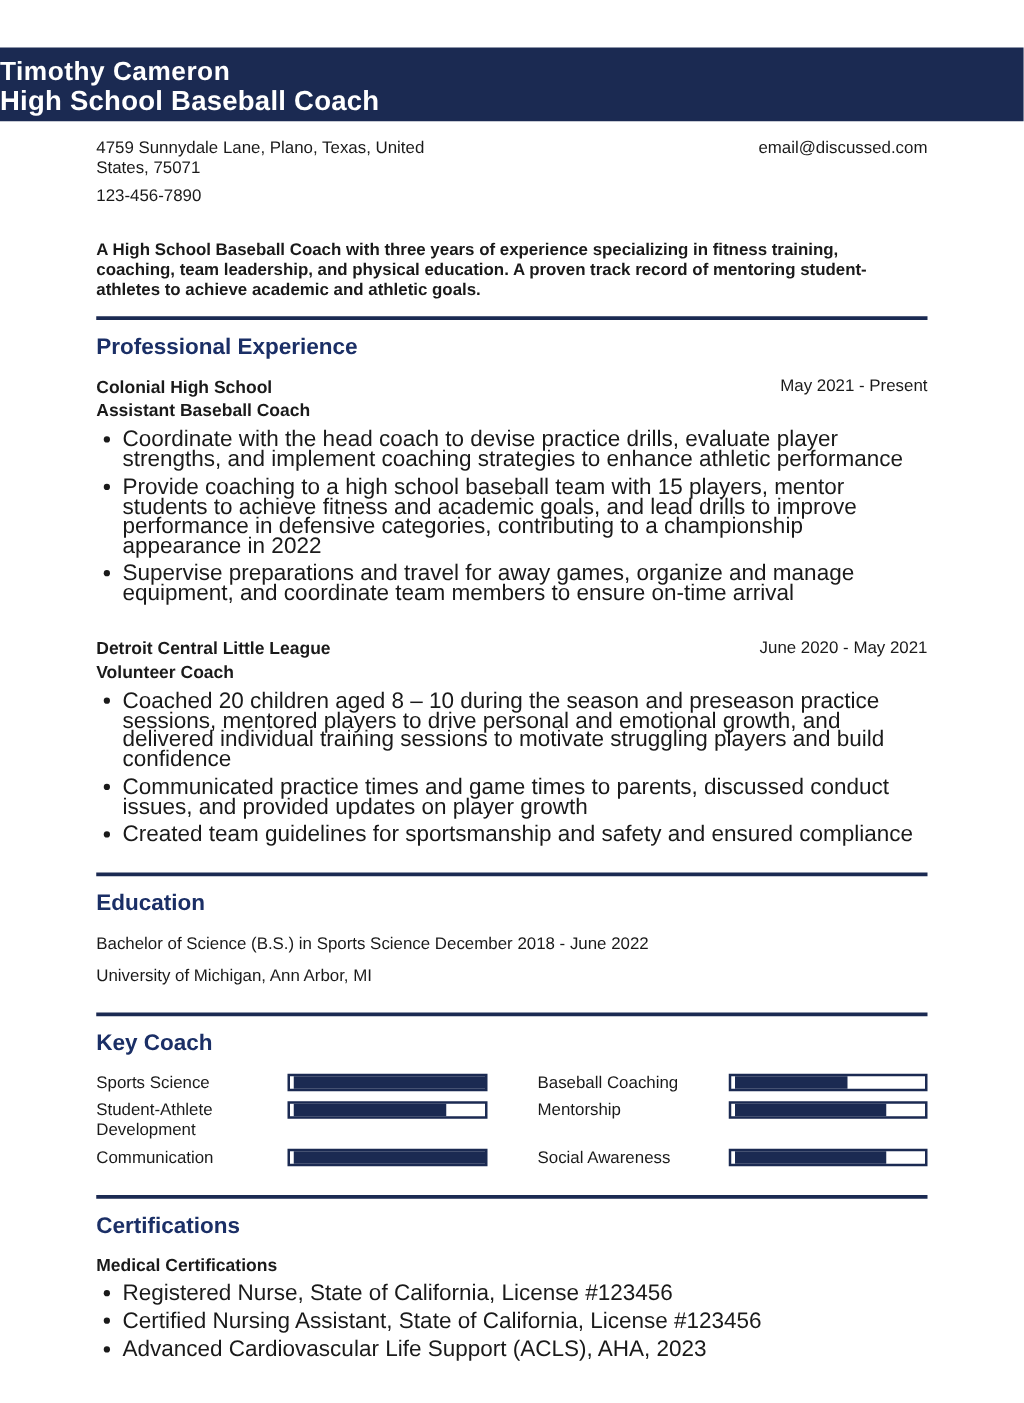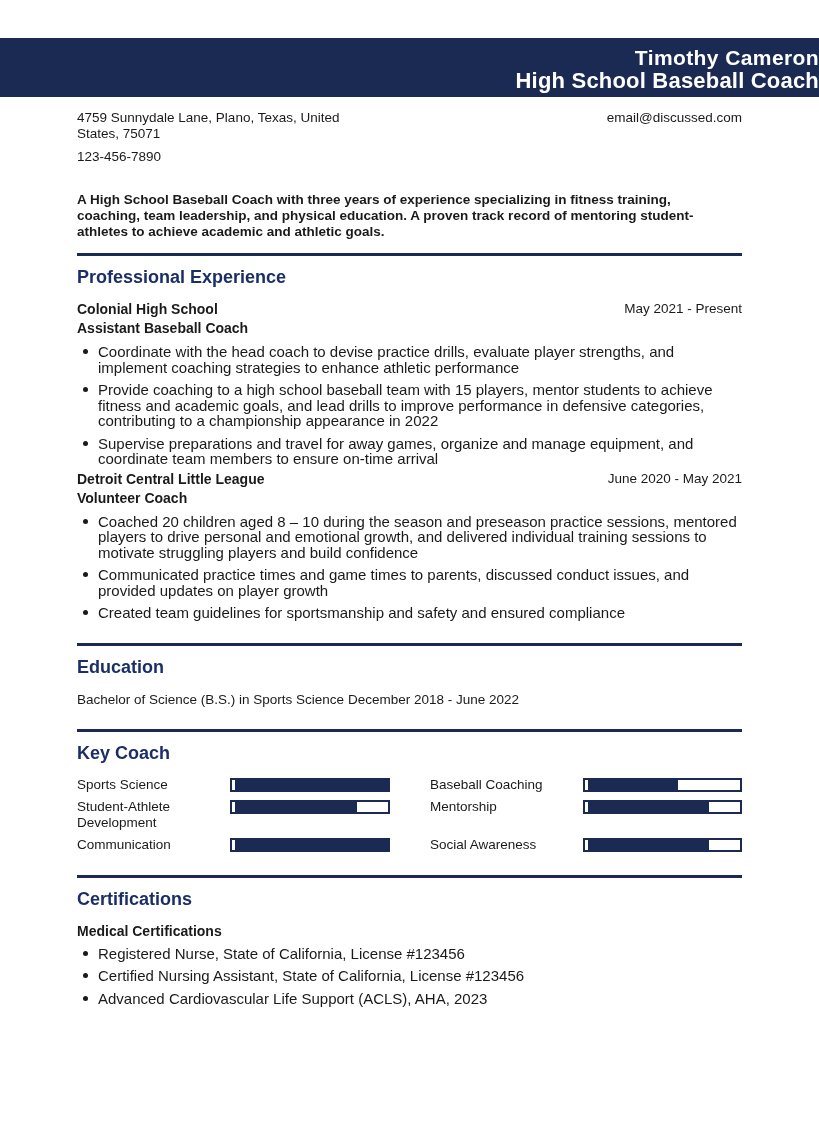--- a/index.html
+++ b/index.html
@@ -13,21 +13,21 @@
     background:#ffffff;
     font-family:"Liberation Sans",sans-serif;
     color:var(--ink);
     position:relative;
   }
   .band{
     margin-top:38px;
     height:59px;
     background:var(--navy);
     color:#ffffff;
-    text-align:right;
+    text-align:left;
     display:flex;flex-direction:column;justify-content:center;
   }
   .name{font-size:21px;font-weight:bold;letter-spacing:.4px;line-height:25px;}
   .job-title{font-size:22px;font-weight:bold;letter-spacing:.2px;line-height:21px;}
   .content{margin:0 77px;width:665px;}
   .contact{
     display:flex;justify-content:space-between;
     margin-top:13px;
     font-size:13.5px;line-height:16px;
   }
@@ -54,21 +54,21 @@
     margin-top:13px;
   }
   .company{font-size:14px;font-weight:bold;line-height:17px;}
   .dates{font-size:13.5px;}
   .role{font-size:14px;font-weight:bold;line-height:17px;margin-top:2px;}
   ul.bullets{list-style:none;margin:7px 0 0 0;padding:0;}
   ul.bullets li{
     position:relative;
     padding-left:21px;
     margin-top:7px;
-    font-size:15px;line-height:15.5px;
+    font-size:18px;line-height:15.5px;
   }
   ul.bullets li::before{
     content:"";
     position:absolute;left:6px;top:5px;
     width:5px;height:5px;border-radius:50%;
     background:var(--ink);
   }
   .edu-line{font-size:13.5px;margin-top:14px;}
   .edu-line + .edu-line{margin-top:11px;}
   .skills-grid{
@@ -126,36 +126,37 @@
     </div>
     <div class="role">Assistant Baseball Coach</div>
     <ul class="bullets">
       <li>Coordinate with the head coach to devise practice drills, evaluate player strengths, and implement coaching strategies to enhance athletic performance</li>
       <li>Provide coaching to a high school baseball team with 15 players, mentor students to achieve fitness and academic goals, and lead drills to improve performance in defensive categories, contributing to a championship appearance in 2022</li>
       <li>Supervise preparations and travel for away games, organize and manage equipment, and coordinate team members to ensure on-time arrival</li>
     </ul>
   </div>
 
   <div class="job">
-    <div class="job-head" style="margin-top:4px;">
+    <div class="job-head" style="margin-top:28px;">
       <span class="company">Detroit Central Little League</span>
       <span class="dates">June 2020 - May 2021</span>
     </div>
     <div class="role">Volunteer Coach</div>
     <ul class="bullets">
       <li>Coached 20 children aged 8 – 10 during the season and preseason practice sessions, mentored players to drive personal and emotional growth, and delivered individual training sessions to motivate struggling players and build confidence</li>
       <li>Communicated practice times and game times to parents, discussed conduct issues, and provided updates on player growth</li>
       <li>Created team guidelines for sportsmanship and safety and ensured compliance</li>
     </ul>
   </div>
 
   <hr class="rule rule-mid">
 
   <h2 class="section-heading">Education</h2>
   <div class="edu-line">Bachelor of Science (B.S.) in Sports Science December 2018 - June 2022</div>
+  <div class="edu-line">University of Michigan, Ann Arbor, MI</div>
 
   <hr class="rule rule-mid">
 
   <h2 class="section-heading">Key Coach</h2>
 
   <div class="skills-grid">
     <div>Sports Science</div>
     <div class="skillbar">
         <div class="skillfill" style="width: calc(100% - 3px);"></div>
       </div>

